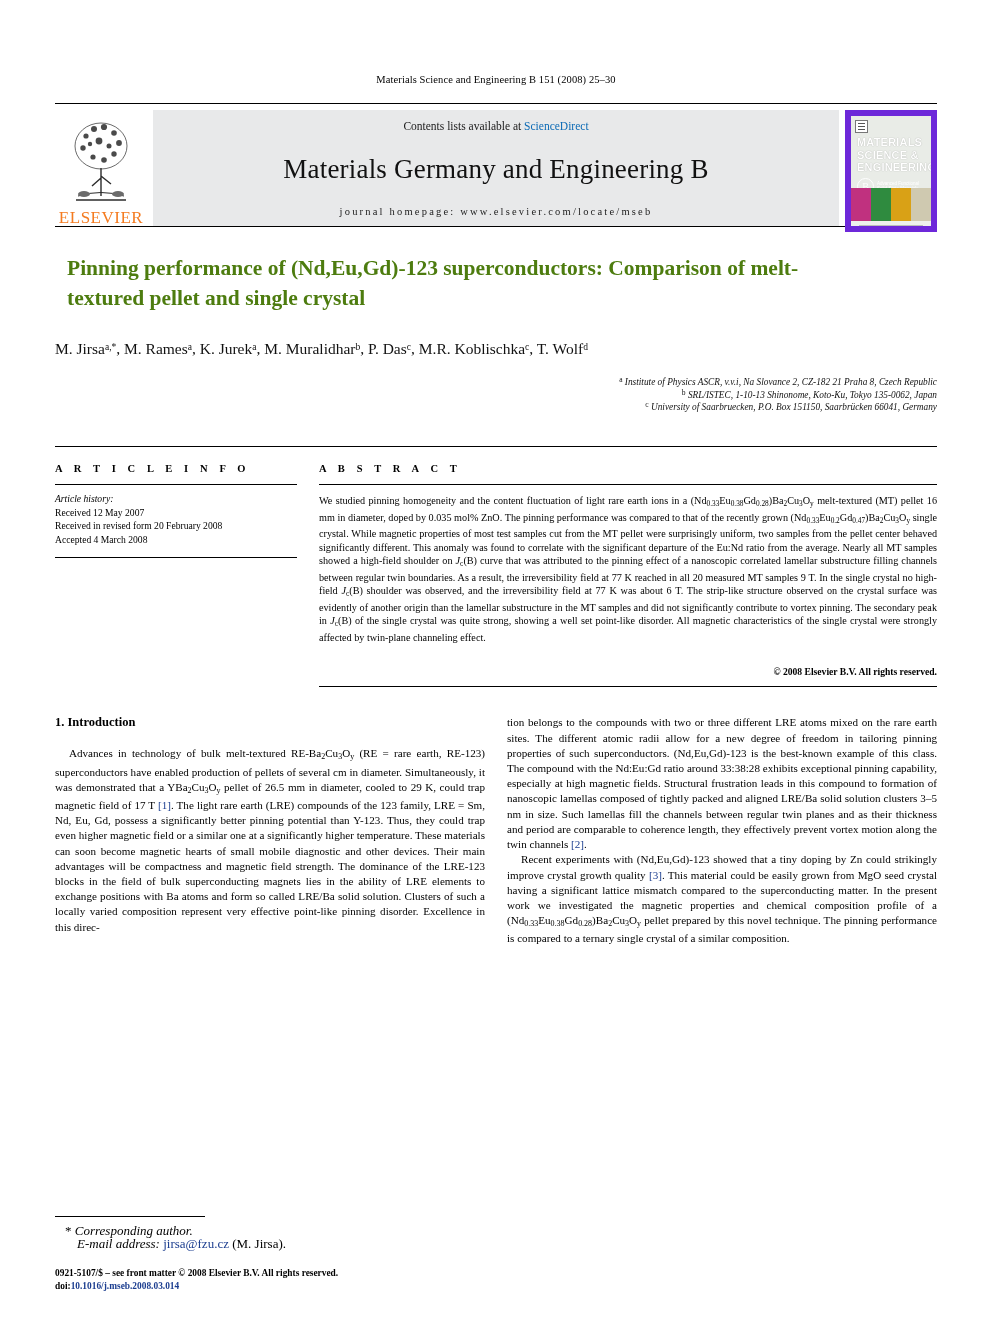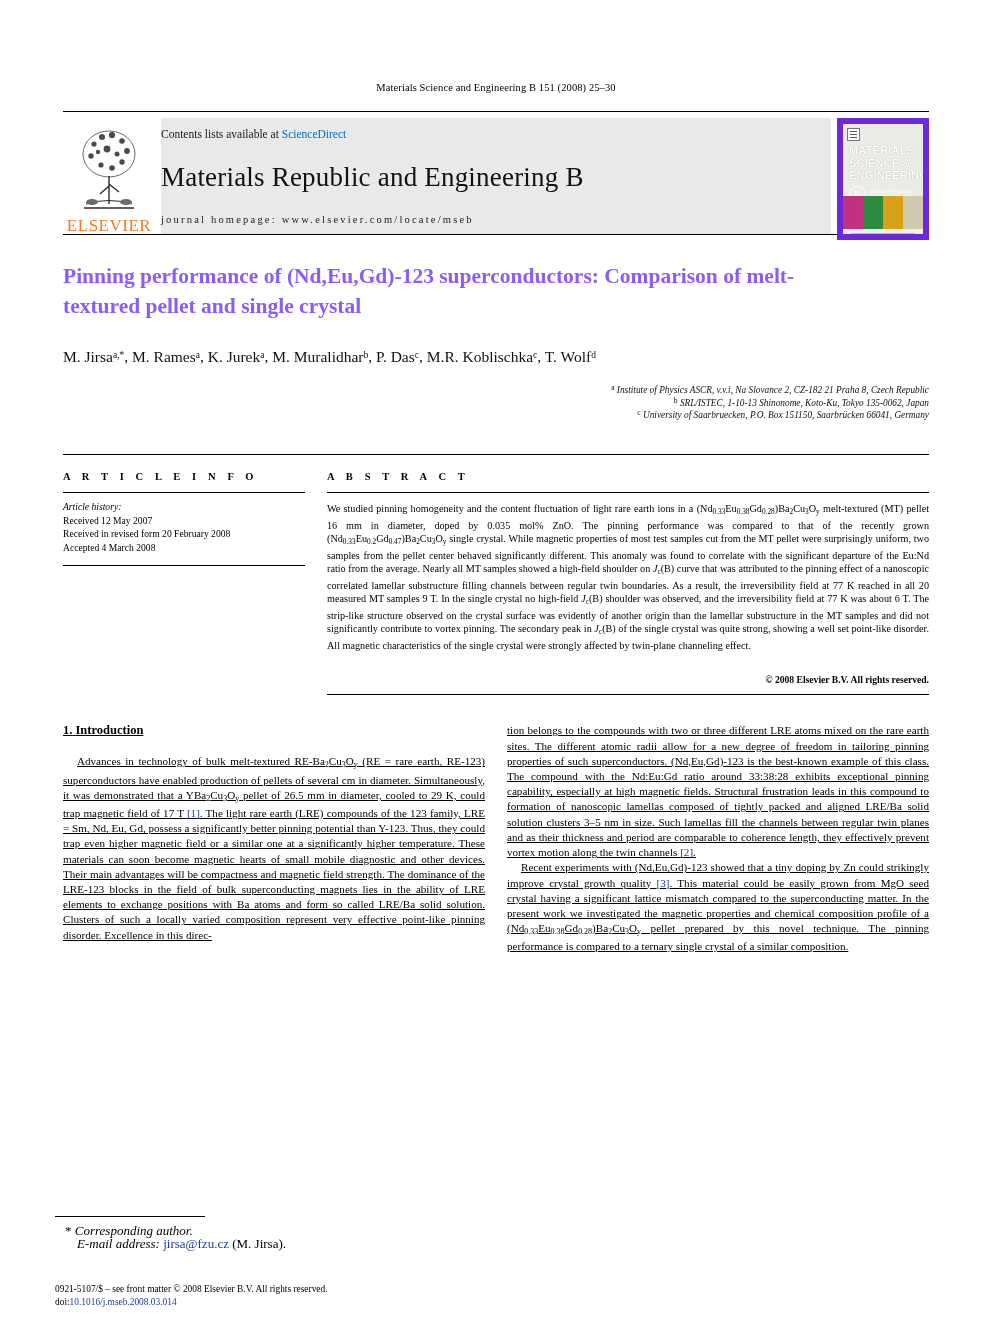--- a/index.html
+++ b/index.html
@@ -10,21 +10,21 @@
   body {
     font-family: "Liberation Serif", "DejaVu Serif", serif;
     color: #000000;
   }
   .page {
     width: 992px;
     height: 1323px;
     position: relative;
     background: #ffffff;
     box-sizing: border-box;
-    padding: 8px;
+    padding: 0;
     overflow: hidden;
   }
 
   
   .running-head {
     text-align: center;
     font-size: 10.5px;
     padding-top: 74px;
     letter-spacing: 0.1px;
   }
@@ -63,21 +63,21 @@
     line-height: 1;
     margin-top: 1px;
   }
   .masthead-center {
     flex: 1 1 auto;
     background: #e8e9ea;
     margin-left: 6px;
     margin-right: 6px;
     display: flex;
     flex-direction: column;
-    align-items: flex-start;
+    align-items: center;
     justify-content: space-between;
     padding: 10px 0 9px 0;
     box-sizing: border-box;
   }
   .contents-line {
     font-size: 11.5px;
     color: #1a1a1a;
   }
   .contents-line .sd {
     color: #0b6ab5;
@@ -175,22 +175,22 @@
   
   .title-block {
     margin: 0 55px;
     border-top: 1.6px solid #000;
     padding-top: 26px;
   }
   .paper-title {
     font-family: "Liberation Serif", serif;
     font-size: 21.5px;
     line-height: 30px;
-    color: #8b5cf6;
-    margin: 0 0 24px 0;
+    color: #4d7c0f;
+    margin: 0 0 24px 12px;
     max-width: 800px;
   }
   .authors {
     font-size: 15.5px;
     line-height: 20px;
     margin-bottom: 16px;
     color: #111;
   }
   .authors sup { font-size: 9.5px; }
   .aff {
@@ -240,21 +240,20 @@
     margin-top: 22px;
     font-weight: bold;
   }
   .abs-bottom-rule { border-top: 1.6px solid #000; margin-top: 9px; }
 
   
   .body-cols {
     margin: 28px 55px 16px 55px;
     display: flex;
     gap: 22px;
-    text-decoration: underline;
   }
   .bcol { flex: 1 1 0; }
   .sec-title {
     font-family: "Liberation Serif", serif;
     font-size: 12.5px;
     font-weight: bold;
     margin: 0 0 16px 0;
   }
   .bcol p {
     margin: 0;
@@ -282,23 +281,24 @@
   }
   .footnote .corr { padding-left: 10px; font-style: italic; }
   .footnote .corr .star { font-style: normal; }
   .footnote .mail { padding-left: 22px; font-style: italic; }
   .footnote .mail a { color: #1b3d8f; text-decoration: none; font-style: normal; }
   .footnote .mail .who { font-style: normal; }
 
   .imprint {
     position: absolute;
     left: 55px;
-    bottom: 14px;
+    bottom: 30px;
     font-size: 9.4px;
     line-height: 13px;
+    font-weight: bold;
   }
   .imprint .doi a { color: #1b3d8f; text-decoration: none; }
 
   sub { font-size: 0.72em; vertical-align: -0.25em; }
   sup { vertical-align: 0.45em; }
   i { font-style: italic; }
 </style>
 </head>
 <body>
 
@@ -336,21 +336,21 @@
             <ellipse cx="54" cy="78" rx="6" ry="3"></ellipse>
           </g>
         </svg>
         <div class="elsevier-word">ELSEVIER</div>
       </div>
 
       <div class="masthead-center">
         <div class="contents-line">
           <span>Contents lists available at </span><span class="sd">ScienceDirect</span>
         </div>
-        <div class="journal-title">Materials Republic and Engineering B</div>
+        <div class="journal-title">Materials Germany and Engineering B</div>
         <div class="homepage-line">journal homepage: www.elsevier.com/locate/mseb</div>
       </div>
 
       <div class="cover-thumb">
         <div class="cover-bottom">
           <div class="line"></div>
             <div class="line"></div>
           <div class="mark">Elsevier</div>
         </div>
         <div class="cover-strip">

